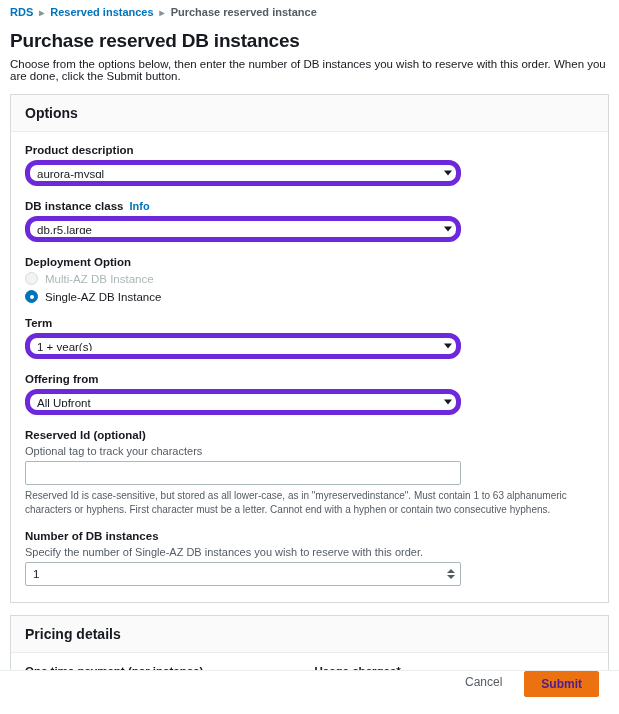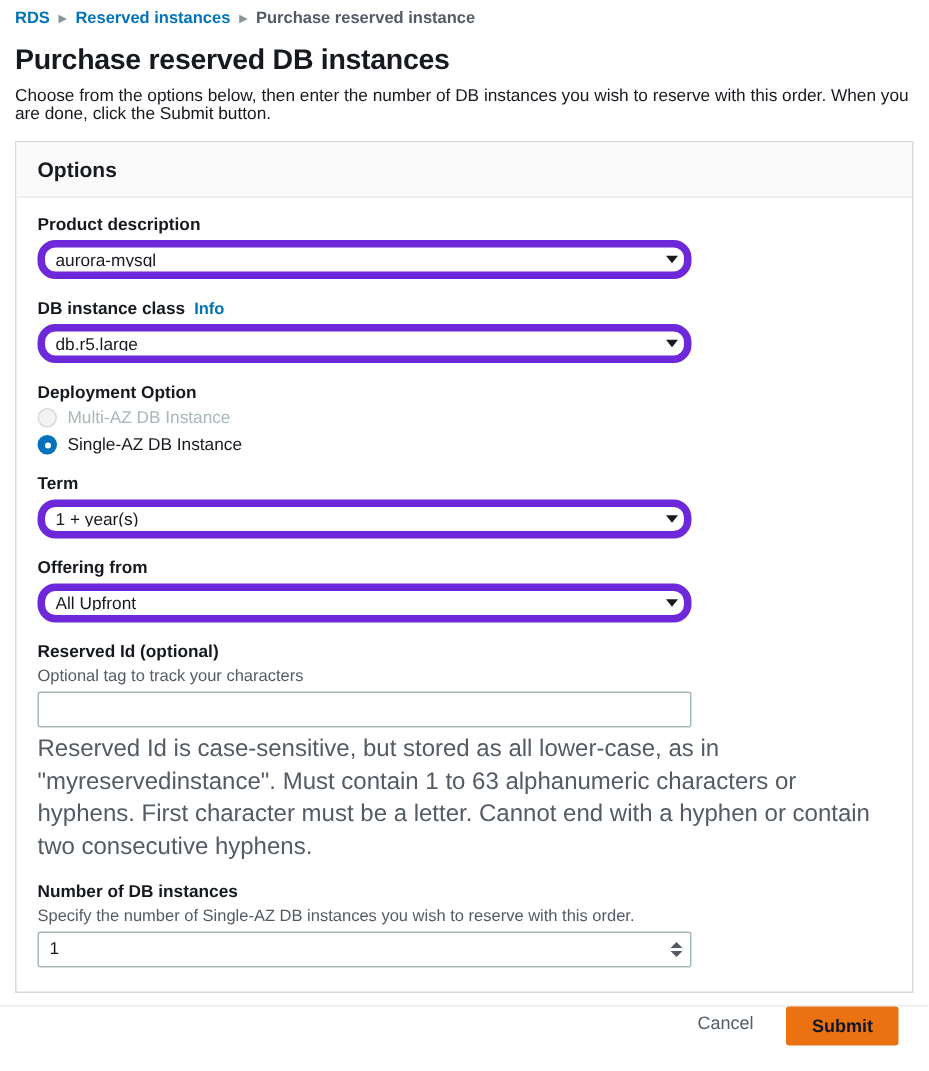--- a/index.html
+++ b/index.html
@@ -67,21 +67,21 @@
     margin-bottom: 4px;
     display: flex; align-items: center; gap: 6px;
   }
   .info-link { color: #0073bb; font-weight: bold; font-size: 11px; cursor: pointer; }
   .field-sub {
     font-size: 11px;
     color: #545b64;
     margin-bottom: 4px;
   }
   .hint {
-    font-size: 16px;
+    font-size: 10px;
     color: #545b64;
     margin-top: 4px;
     line-height: 1.35;
     max-width: 585px;
   }
 
   .select-wrap { position: relative; width: 436px; }
   select.styled {
     -webkit-appearance: none; appearance: none;
     width: 100%;
@@ -193,21 +193,21 @@
   .btn-link {
     background: none; border: none;
     color: #545b64; font-size: 12px;
     font-family: "Liberation Sans", sans-serif;
     cursor: pointer; padding: 4px 6px;
   }
   .btn-primary {
     background: #ec7211;
     border: 1px solid #ec7211;
     border-radius: 2px;
-    color: #0f172a;
+    color: #4c1d95;
     font-size: 12px;
     font-family: "Liberation Sans", sans-serif;
     font-weight: bold;
     padding: 5px 16px;
     cursor: pointer;
   }
 </style>
 </head>
 <body>
 

